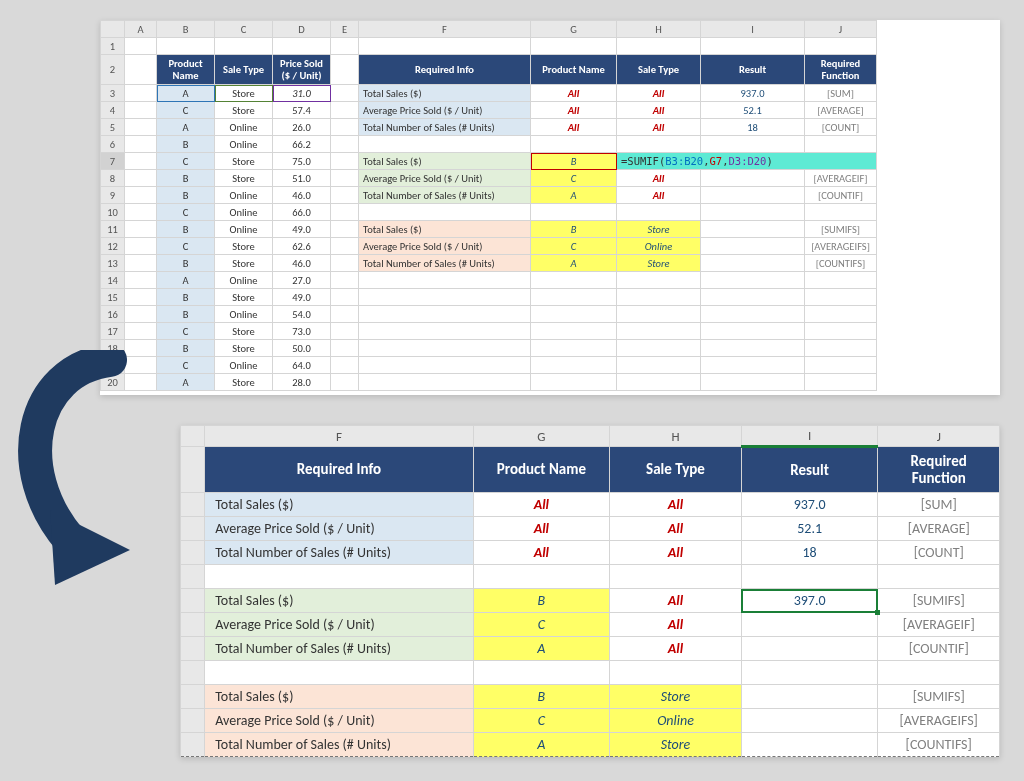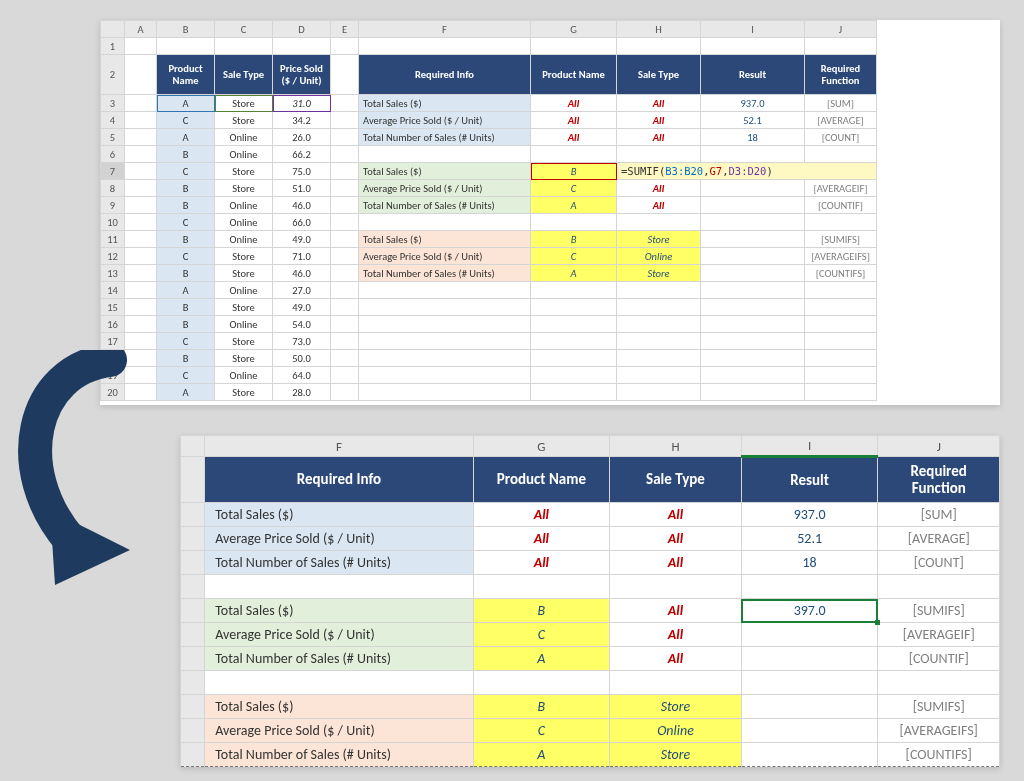--- a/index.html
+++ b/index.html
@@ -159,21 +159,21 @@
           <td></td>
           <td></td>
           <td></td>
           <td></td>
           <td></td>
           <td></td>
 </tr>
 <tr>
   <td class="rowhdr">2</td>
   <td></td>
-  <td class="navyhdr" style="height:40px">Product<br>Name</td>
+  <td class="navyhdr" style="height:30px">Product<br>Name</td>
   <td class="navyhdr">Sale Type</td>
   <td class="navyhdr">Price Sold<br>($ / Unit)</td>
   <td></td>
   <td class="navyhdr">Required Info</td>
   <td class="navyhdr">Product Name</td>
   <td class="navyhdr">Sale Type</td>
   <td class="navyhdr">Result</td>
   <td class="navyhdr">Required<br>Function</td>
 </tr>
 
@@ -188,21 +188,21 @@
   <td class="italRed">All</td>
   <td class="italRed">All</td>
   <td class="blueNum">937.0</td>
   <td class="italGrey">[SUM]</td>
 </tr>
 <tr>
   <td class="rowhdr">4</td>
           <td></td>
   <td class="blueband">C</td>
   <td>Store</td>
-  <td>34.2</td>
+  <td>57.4</td>
           <td></td>
   <td class="blueband leftcell">Average Price Sold ($ / Unit)</td>
   <td class="italRed">All</td>
   <td class="italRed">All</td>
   <td class="blueNum">52.1</td>
   <td class="italGrey">[AVERAGE]</td>
 </tr>
 <tr class="dashsep">
   <td class="rowhdr">5</td>
           <td></td>
@@ -232,21 +232,21 @@
 
 <tr>
   <td class="rowhdr rowhdr-sel">7</td>
           <td></td>
   <td class="blueband">C</td>
   <td>Store</td>
   <td>75.0</td>
           <td></td>
   <td class="greenband leftcell">Total Sales ($)</td>
   <td class="yellow italBlue" style="outline:1.5px solid #c00000; outline-offset:-1px">B</td>
-  <td class="formulaArea" colspan="3" style="background:#fef9c3;">
+  <td class="formulaArea" colspan="3" style="background:#5eead4;">
     <span>=</span><span style="color:#333">SUMIF(</span><span style="color:#0070c0">B3:B20</span><span>,</span><span style="color:#c00000">G7</span><span>,</span><span style="color:#7030a0">D3:D20</span><span>)</span>
   </td>
 </tr>
 <tr>
   <td class="rowhdr">8</td>
           <td></td>
   <td class="blueband">B</td>
   <td>Store</td>
   <td>51.0</td>
           <td></td>
@@ -293,21 +293,21 @@
   <td class="yellow italBlue">B</td>
   <td class="yellow italBlue">Store</td>
   <td></td>
   <td class="italGrey">[SUMIFS]</td>
 </tr>
 <tr>
   <td class="rowhdr">12</td>
           <td></td>
   <td class="blueband">C</td>
   <td>Store</td>
-  <td>71.0</td>
+  <td>62.6</td>
           <td></td>
   <td class="orangeband leftcell">Average Price Sold ($ / Unit)</td>
   <td class="yellow italBlue">C</td>
   <td class="yellow italBlue">Online</td>
   <td></td>
   <td class="italGrey">[AVERAGEIFS]</td>
 </tr>
 <tr class="dashsep">
   <td class="rowhdr">13</td>
           <td></td>

